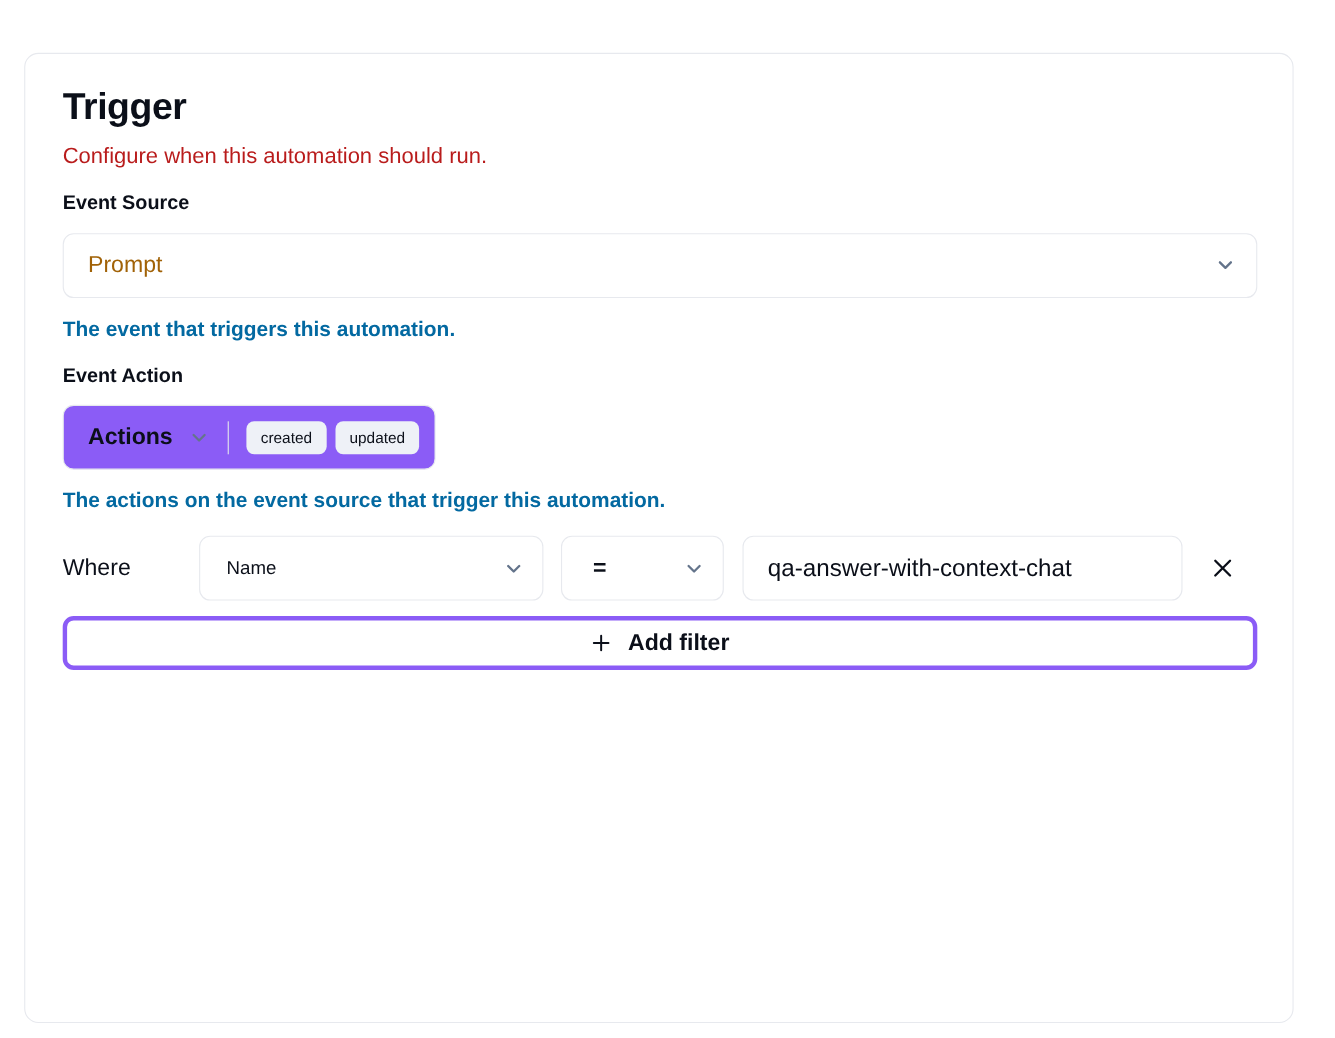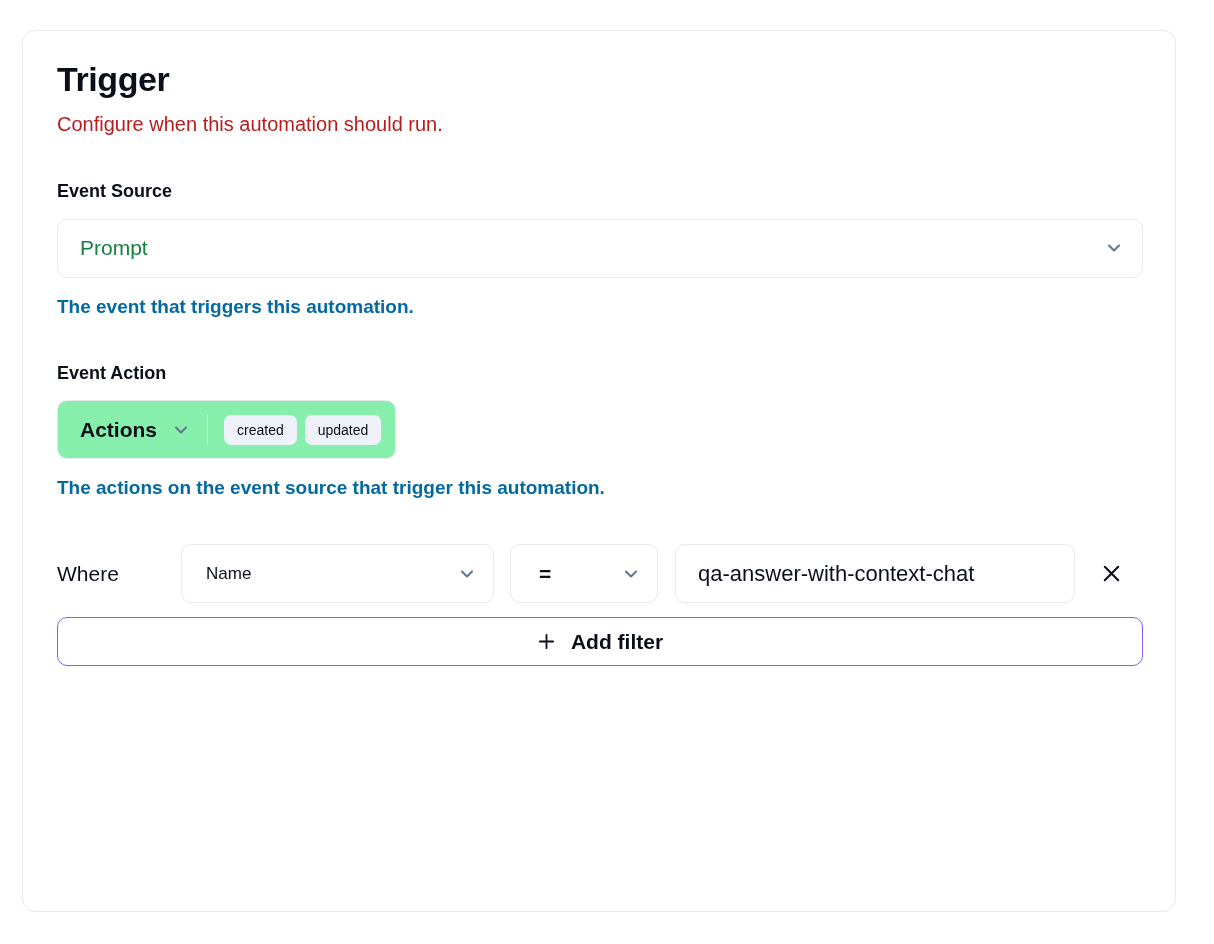--- a/index.html
+++ b/index.html
@@ -18,21 +18,21 @@
     width: 1214px;
     height: 944px;
     background: #ffffff;
     overflow: hidden;
   }
 
   
   .card {
     position: absolute;
     left: 22px;
-    top: 30px;
+    top: 48px;
     width: 1154px;
     height: 882px;
     background: #ffffff;
     border: 1px solid #e7e9ee;
     border-radius: 13px;
     padding: 30px 34px 0 34px;
   }
 
   
   .card-title {
@@ -45,21 +45,21 @@
   }
   .card-subtitle {
     font-size: 20px;
     font-weight: 400;
     color: #b91c1c;
     margin: 14px 0 0 0;
     line-height: 1.25;
   }
 
   
-  .field { margin-top: 44px; }
+  .field { margin-top: 19px; }
   .field-label {
     font-size: 18px;
     font-weight: 700;
     color: #0b0f19;
     line-height: 1.2;
     margin-bottom: 16px;
   }
   .field-help {
     font-size: 19px;
     font-weight: 700;
@@ -76,21 +76,21 @@
     background: #ffffff;
     border: 1px solid #e7e9ee;
     border-radius: 10px;
     display: flex;
     align-items: center;
     padding: 0 18px 0 22px;
     cursor: pointer;
   }
   .select-full .sel-value {
     font-size: 21px;
-    color: #15803d;
+    color: #a16207;
     font-weight: 400;
     flex: 1;
   }
 
   .chev {
     width: 20px;
     height: 20px;
     flex: 0 0 auto;
     display: block;
   }
@@ -100,21 +100,21 @@
     fill: none;
     stroke-linecap: round;
     stroke-linejoin: round;
   }
 
   
   .multiselect {
     display: inline-flex;
     align-items: center;
     height: 59px;
-    background: #86efac;
+    background: #8b5cf6;
     border: 1px solid #e7e9ee;
     border-radius: 10px;
     padding: 0 14px 0 22px;
     gap: 0;
     cursor: pointer;
   }
   .ms-trigger {
     display: inline-flex;
     align-items: center;
     gap: 14px;
@@ -227,21 +227,21 @@
     stroke: #0b0f19;
     stroke-width: 2.2;
     stroke-linecap: round;
   }
 
   
   .add-filter {
     width: 1086px;
     height: 49px;
     background: #ffffff;
-    border: 1px solid #8b5cf6;
+    border: 4px solid #8b5cf6;
     border-radius: 10px;
     display: flex;
     align-items: center;
     justify-content: center;
     gap: 15px;
     cursor: pointer;
     font-family: "Liberation Sans", sans-serif;
   }
   .add-filter .plus {
     width: 19px;

